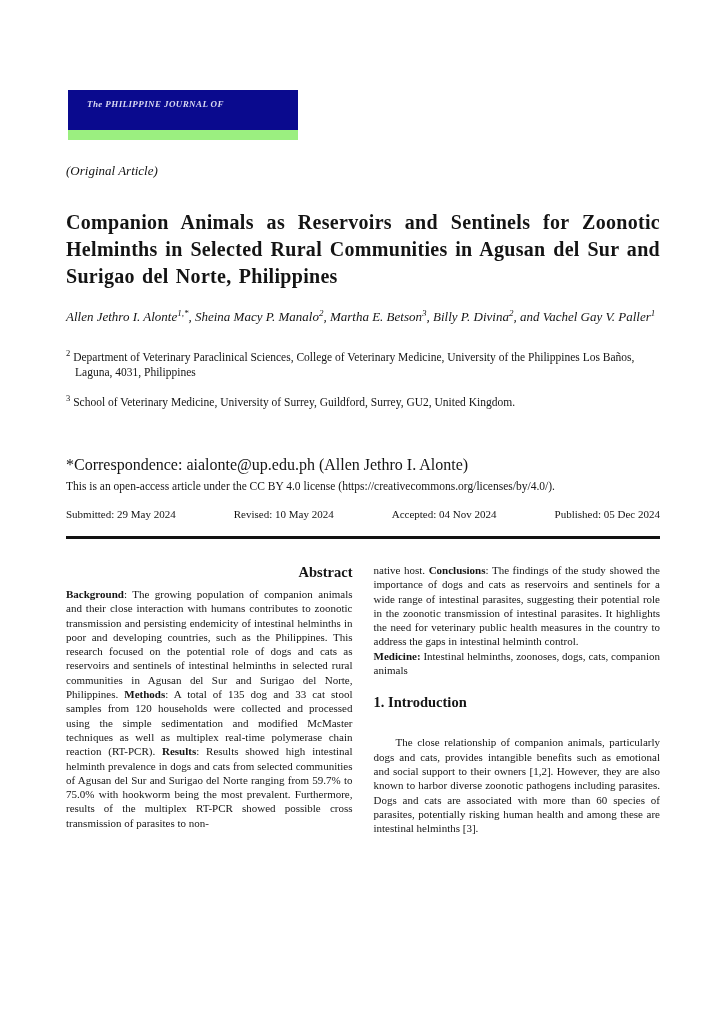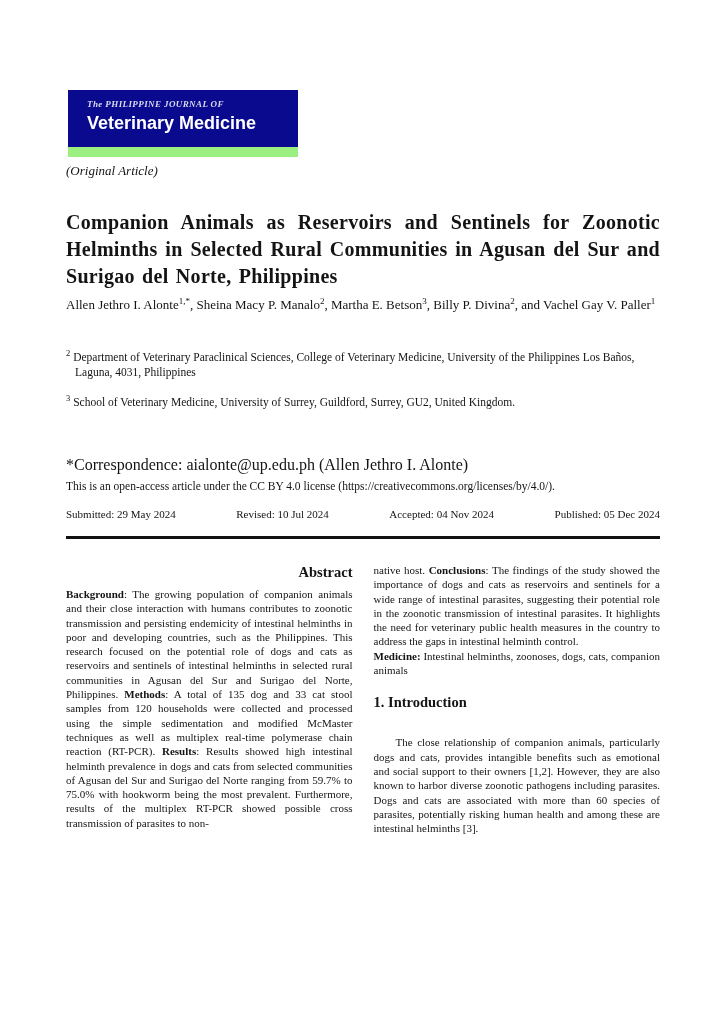--- a/index.html
+++ b/index.html
@@ -7,31 +7,31 @@
     position:relative;
     width:725px;height:1024px;
     background:#ffffff;
     margin:0 auto;
     font-family:"Liberation Serif", serif;
     color:#141414;
     overflow:hidden;
   }
   
   .logo{position:absolute;left:68px;top:90px;width:230px;}
-  .logo-box{background:#0a0a8e;height:57px;box-sizing:border-box;padding:9px 0 0 19px;}
+  .logo-box{background:#0a0a8e;height:40px;box-sizing:border-box;padding:9px 0 0 19px;}
   .logo-line1{color:#d9d9f2;font-size:9px;font-style:italic;font-weight:bold;letter-spacing:.4px;line-height:11px;}
   .logo-line2{color:#ffffff;font-family:"Liberation Sans", sans-serif;font-size:18px;font-weight:600;line-height:22px;margin-top:2px;}
   .logo-strip{height:10px;background:#9bef80;}
   
   .article-type{position:absolute;left:66px;top:163px;font-size:13px;font-style:italic;}
   
   .title{position:absolute;left:66px;top:196px;width:594px;
     font-size:20px;font-weight:bold;line-height:27px;text-align:justify;letter-spacing:.3px;word-spacing:2px;}
   
-  .authors{position:absolute;left:66px;top:292px;width:594px;font-size:13px;line-height:19px;}
+  .authors{position:absolute;left:66px;top:304px;width:594px;font-size:13px;font-style:italic;line-height:19px;}
   .authors sup{font-size:9px;}
   
   .affils{position:absolute;left:66px;top:346px;width:594px;font-size:11.5px;line-height:15.5px;}
   .affil{margin:0 0 10px 0;padding-left:9px;text-indent:-9px;}
   .affil sup{font-size:8.5px;}
   
   .corresp{position:absolute;left:66px;top:456px;width:594px;font-size:16px;}
   .license{position:absolute;left:66px;top:480px;width:594px;font-size:11.5px;}
   
   .dates{position:absolute;left:66px;top:508px;width:594px;font-size:11px;display:flex;justify-content:space-between;}
@@ -46,21 +46,20 @@
   .indent{text-indent:22px;}
 </style>
 </head>
 <body>
 
 <div class="page">
 
   <div class="logo">
     <div class="logo-box">
       <div class="logo-line1">The PHILIPPINE JOURNAL OF</div>
-      <div class="logo-line2">Veterinary Medicine</div>
     </div>
     <div class="logo-strip"></div>
   </div>
 
   <div class="article-type">(Original Article)</div>
 
   <h1 class="title">Companion Animals as Reservoirs and Sentinels for Zoonotic Helminths in Selected Rural Communities in Agusan del Sur and Surigao del Norte, Philippines</h1>
 
   <div class="authors">
     <span><span>Allen Jethro I. Alonte</span><sup>1,*</sup><span>, </span></span><span><span>Sheina Macy P. Manalo</span><sup>2</sup><span>, </span></span><span><span>Martha E. Betson</span><sup>3</sup><span>, </span></span><span><span>Billy P. Divina</span><sup>2</sup><span>, and </span></span><span><span>Vachel Gay V. Paller</span><sup>1</sup><span></span></span>
@@ -69,21 +68,21 @@
   <div class="affils">
     <p class="affil"><sup>2</sup> <span>Department of Veterinary Paraclinical Sciences, College of Veterinary Medicine, University of the Philippines Los Baños, Laguna, 4031, Philippines</span></p>
     <p class="affil"><sup>3</sup> <span>School of Veterinary Medicine, University of Surrey, Guildford, Surrey, GU2, United Kingdom.</span></p>
   </div>
 
   <div class="corresp">*Correspondence: aialonte@up.edu.ph (Allen Jethro I. Alonte)</div>
   <div class="license">This is an open-access article under the CC BY 4.0 license (https://creativecommons.org/licenses/by/4.0/).</div>
 
   <div class="dates">
     <span>Submitted: 29 May 2024</span>
-    <span>Revised: 10 Jul 2024</span>
+    <span>Revised: 10 May 2024</span>
     <span>Accepted: 04 Nov 2024</span>
     <span>Published:  05 Dec 2024</span>
   </div>
 
   <div class="rule"></div>
 
   <div class="cols">
 
     <div class="col">
       <h2 class="abstract-h">Abstract</h2>

